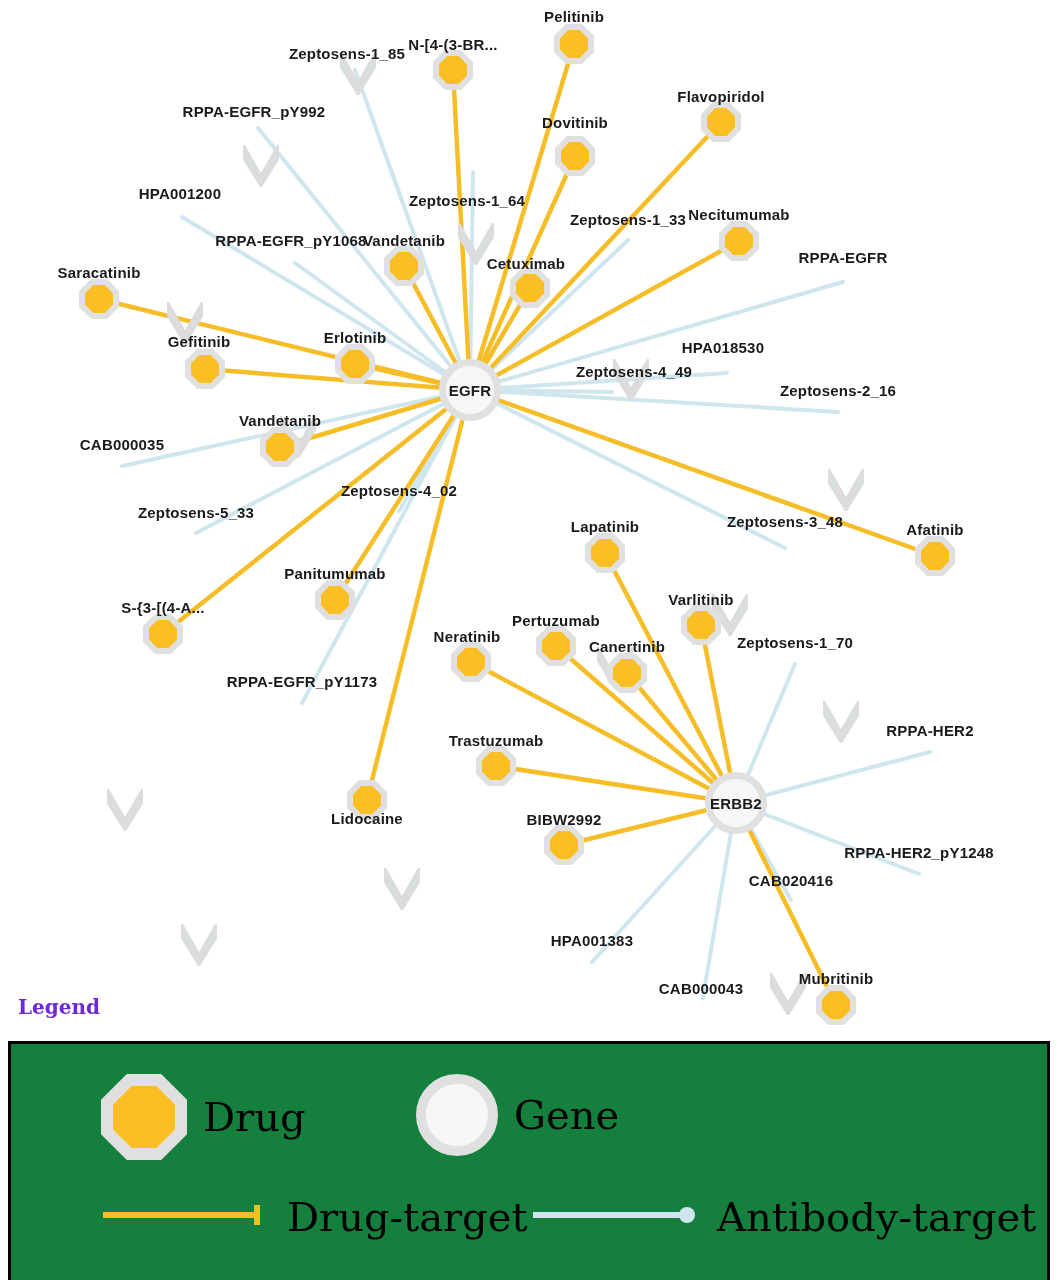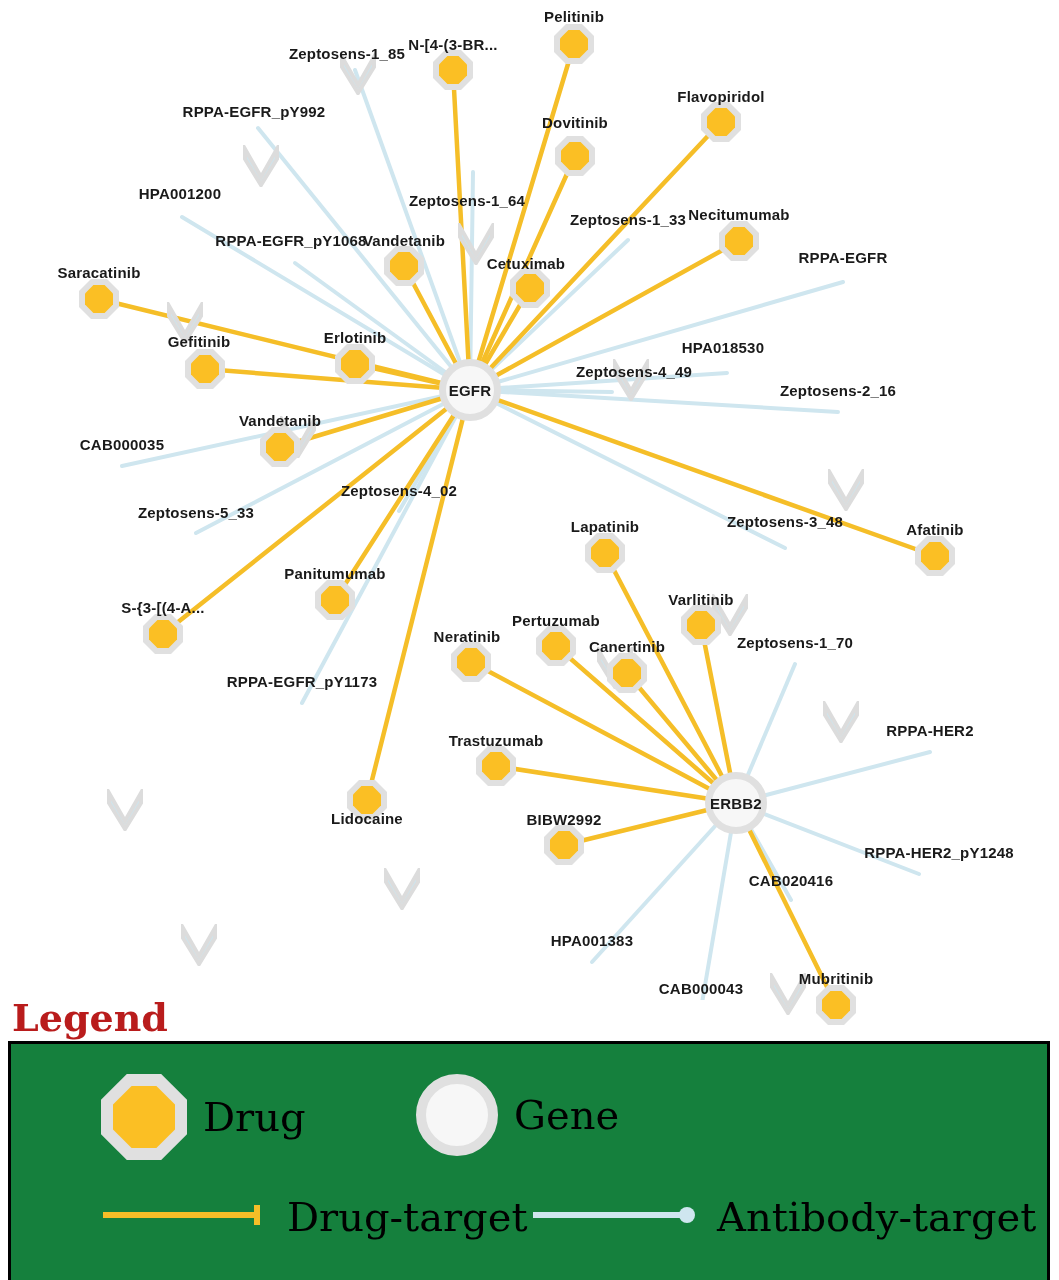--- a/index.html
+++ b/index.html
@@ -46,23 +46,23 @@
   }
   
   .ab {
     width:34px;height:34px;
     position:relative;
   }
   .ab svg { display:block; }
 
   
   #legend-title {
-    position:absolute; left:12px; top:995px;
+    position:absolute; left:18px; top:995px;
     font-family:"DejaVu Serif", serif;
-    font-size:38px; font-weight:bold; color:#b91c1c;
+    font-size:20px; font-weight:bold; color:#6d28d9;
   }
   #legend-box {
     position:absolute; left:8px; top:1041px;
     width:1042px; height:288px;
     border:3px solid #000; background:#15803d;
     box-sizing:border-box;
   }
   .legend-row1 { position:absolute; top:30px; left:0; width:100%; height:100px; }
   .legend-item {
     position:absolute; display:flex; align-items:center; gap:16px;
@@ -225,21 +225,21 @@
           <path d="M4 4 L20 32 L36 4 L36 14 L20 40 L4 14 Z" fill="#CCE5EE" stroke="#DCDCDC" stroke-width="4"></path>
         </svg>
       </div>
       <div class="label" style="left: 302px; top: 681px;">RPPA-EGFR_pY1173</div>
       <div class="node ab" style="left: 930px; top: 752px;">
         <svg width="40" height="42" viewBox="0 0 40 42">
           <path d="M4 4 L20 32 L36 4 L36 14 L20 40 L4 14 Z" fill="#CCE5EE" stroke="#DCDCDC" stroke-width="4"></path>
         </svg>
       </div>
       <div class="label" style="left: 930px; top: 730px;">RPPA-HER2</div>
-      <div class="label" style="left: 919px; top: 852px; margin-left: 20px;">RPPA-HER2_pY1248</div>
+      <div class="label" style="left: 919px; top: 852px;">RPPA-HER2_pY1248</div>
       <div class="label" style="left: 791px; top: 880px;">CAB020416</div>
       <div class="label" style="left: 592px; top: 940px;">HPA001383</div>
       <div class="label" style="left: 701px; top: 988px;">CAB000043</div>
       <div class="node drug-wrap" style="left: 574px; top: 44px;">
         <div class="drug-in"></div>
       </div>
       <div class="label" style="left: 574px; top: 16px;">Pelitinib</div>
       <div class="node drug-wrap" style="left: 453px; top: 70px;">
         <div class="drug-in"></div>
       </div>

